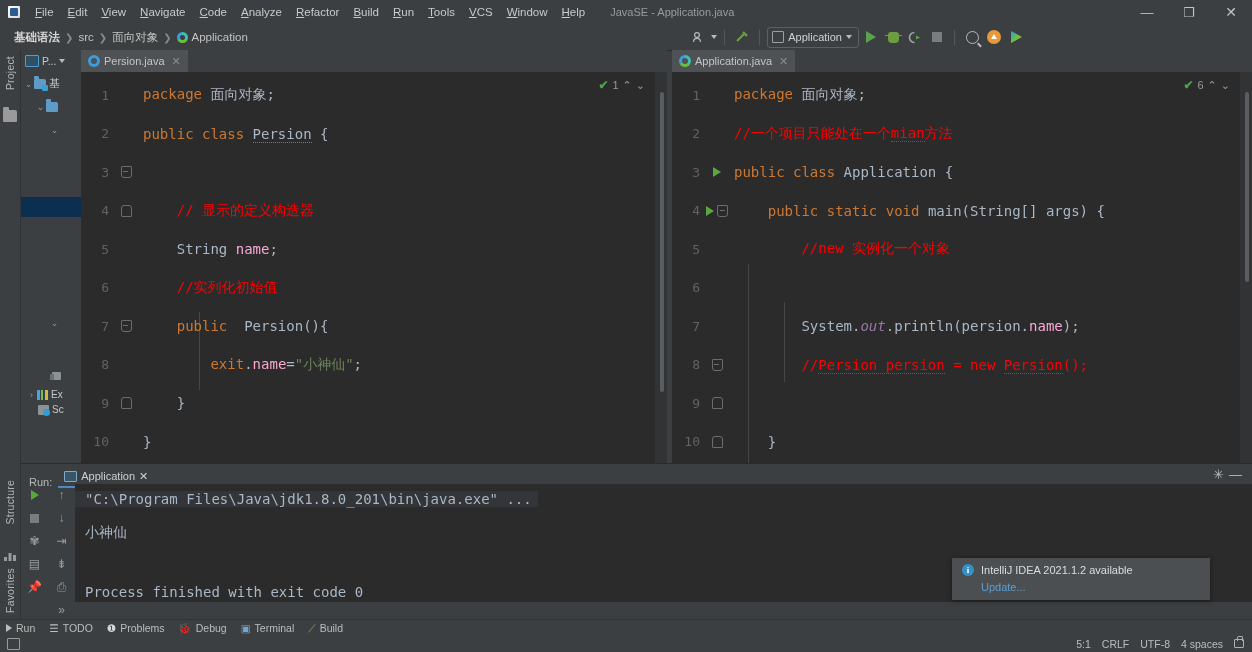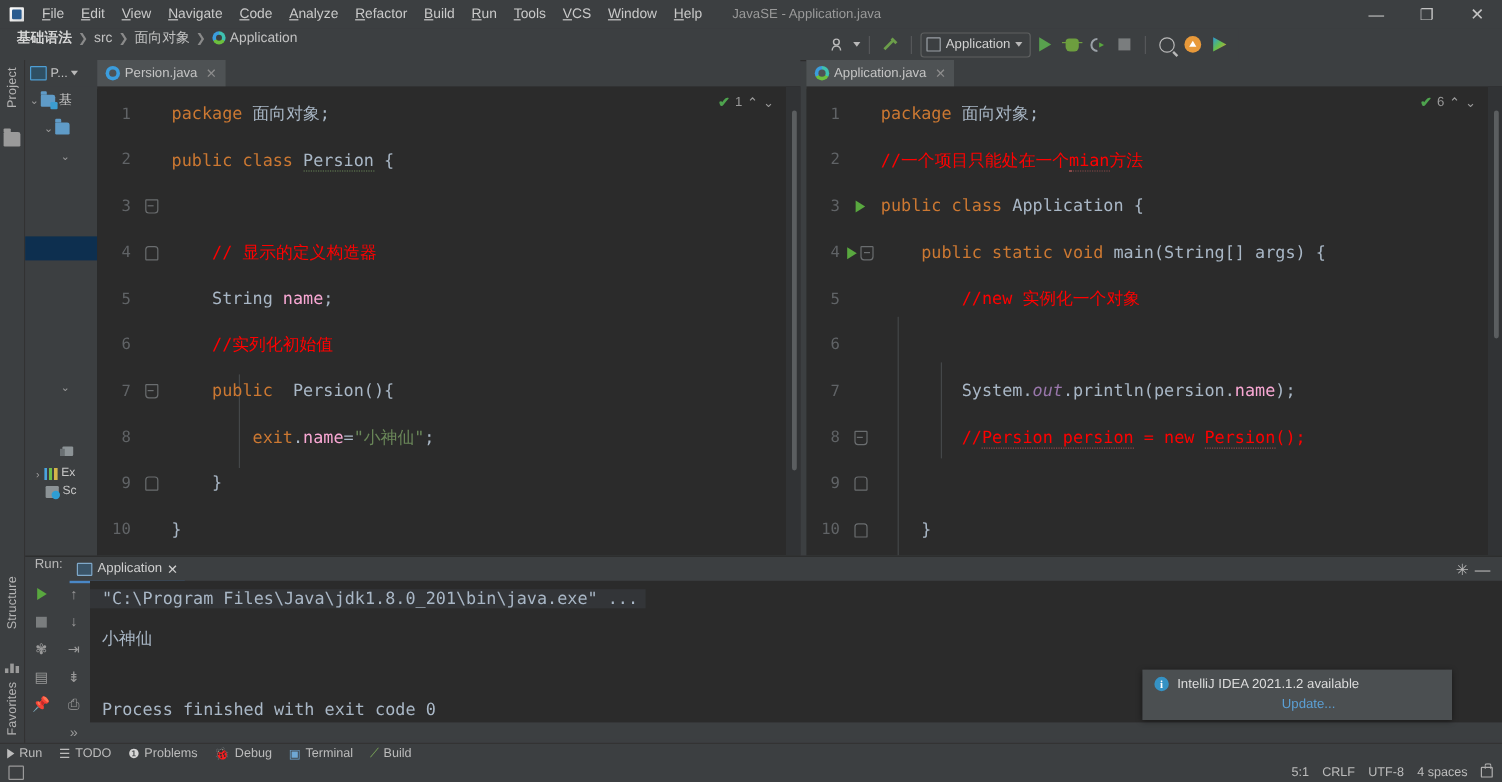--- a/index.html
+++ b/index.html
@@ -26,21 +26,21 @@
   .menu-item u{text-decoration:underline;}
   .win-title{margin-left:18px;color:#9a9a9a;font-size:11px;}
   .win-controls{position:absolute;right:0;top:0;height:24px;display:flex;align-items:center;}
   .wc{width:42px;height:24px;display:flex;align-items:center;justify-content:center;
     color:#c3c3c3;font-size:13px;}
   .wc.close{font-size:14px;}
 
   
   .navbar{
     position:absolute;left:0;top:24px;width:1032px;height:26px;
-    background:#3c3f41;display:flex;align-items:flex-start;
+    background:#3c3f41;display:flex;align-items:center;
     border-bottom:1px solid #2b2b2b;
   }
   .crumb{display:flex;align-items:center;margin-left:14px;font-size:11.5px;color:#c2c2c2;}
   .crumb .sep{margin:0 5px;color:#8a8a8a;font-size:10px;}
   .crumb .b0{font-weight:bold;color:#d6d6d6;}
   .crumb .cicon{display:inline-block;width:11px;height:11px;border-radius:50%;
     background:conic-gradient(#3ec1b0 0deg 120deg,#6bbf3e 120deg 240deg,#3b9ddd 240deg 360deg);
     margin-right:4px;position:relative;}
   .crumb .cicon:after{content:"";position:absolute;left:3px;top:3px;width:5px;height:5px;
     background:#3c3f41;border-radius:50%;}
@@ -143,21 +143,21 @@
   .foldend{border-radius:3px 3px 1px 1px;}
   .indentline{position:absolute;width:1px;background:#444749;}
   .insp{position:absolute;right:22px;top:6px;display:flex;align-items:center;gap:4px;font-size:11px;color:#9a9a9a;}
   .check-ok{color:#4ea34e;font-size:12px;font-weight:bold;}
   .ed-scroll{position:absolute;right:3px;width:4px;background:#5b5e60;border-radius:2px;}
   .ed-rightbar{position:absolute;right:0;top:0;bottom:0;width:12px;background:#313335;}
 
   
   .runpanel{position:absolute;left:21px;top:463px;width:1231px;height:152px;background:#3c3f41;
     border-top:1px solid #2b2b2b;}
-  .run-head{height:24px;display:flex;align-items:flex-start;padding-left:8px;gap:6px;}
+  .run-head{height:24px;display:flex;align-items:flex-end;padding-left:8px;gap:6px;}
   .run-head .rl{font-size:11px;color:#b8b8b8;}
   .run-tab{display:inline-flex;align-items:center;gap:4px;height:20px;padding:0 6px;
     font-size:11px;color:#cfcfcf;border-bottom:2px solid #4a88c7;}
   .run-tab .sq{width:11px;height:9px;border:1.4px solid #7fa8c9;background:#3a5468;border-radius:1px;}
   .run-gear{position:absolute;right:28px;top:3px;color:#b9b9b9;font-size:13px;}
   .run-min{position:absolute;right:10px;top:3px;color:#b9b9b9;font-size:13px;}
   .run-toolbar{position:absolute;left:0;top:20px;width:54px;bottom:0;display:flex;}
   .rt-col{width:27px;display:flex;flex-direction:column;align-items:center;padding-top:4px;gap:9px;}
   .rt-ic{width:14px;height:14px;display:flex;align-items:center;justify-content:center;color:#9a9a9a;font-size:12px;}
   .console{position:absolute;left:54px;top:20px;right:0;bottom:14px;background:#2b2b2b;overflow:hidden;}
@@ -184,21 +184,21 @@
   .eventlog{position:absolute;right:10px;top:620px;display:flex;align-items:center;gap:4px;font-size:10.5px;color:#bcbcbc;}
   .badge{width:12px;height:12px;border-radius:50%;background:#499c54;color:#fff;font-size:8.5px;
     display:flex;align-items:center;justify-content:center;}
 
   
   .notif{position:absolute;right:42px;top:558px;width:258px;height:42px;background:#4b4f51;
     box-shadow:0 1px 5px rgba(0,0,0,.45);padding:6px 10px;box-sizing:border-box;}
   .notif-t{display:flex;align-items:center;gap:7px;font-size:11px;color:#dcdcdc;}
   .info-ic{width:12px;height:12px;border-radius:50%;background:#3592c4;color:#fff;font-size:9px;
     display:flex;align-items:center;justify-content:center;font-weight:bold;font-family:"Liberation Serif",serif;}
-  .notif-l{margin-left:19px;margin-top:5px;font-size:11px;color:#5b9fd4;text-align:center;}
+  .notif-l{margin-left:19px;margin-top:5px;font-size:11px;color:#5b9fd4;}
 </style>
 </head>
 <body>
 
 <div class="app">
 
   <div class="menubar">
     <div class="logo"></div>
     <div id="menu-items" style="display:flex;">
         <div class="menu-item"><u>F</u>ile</div>

